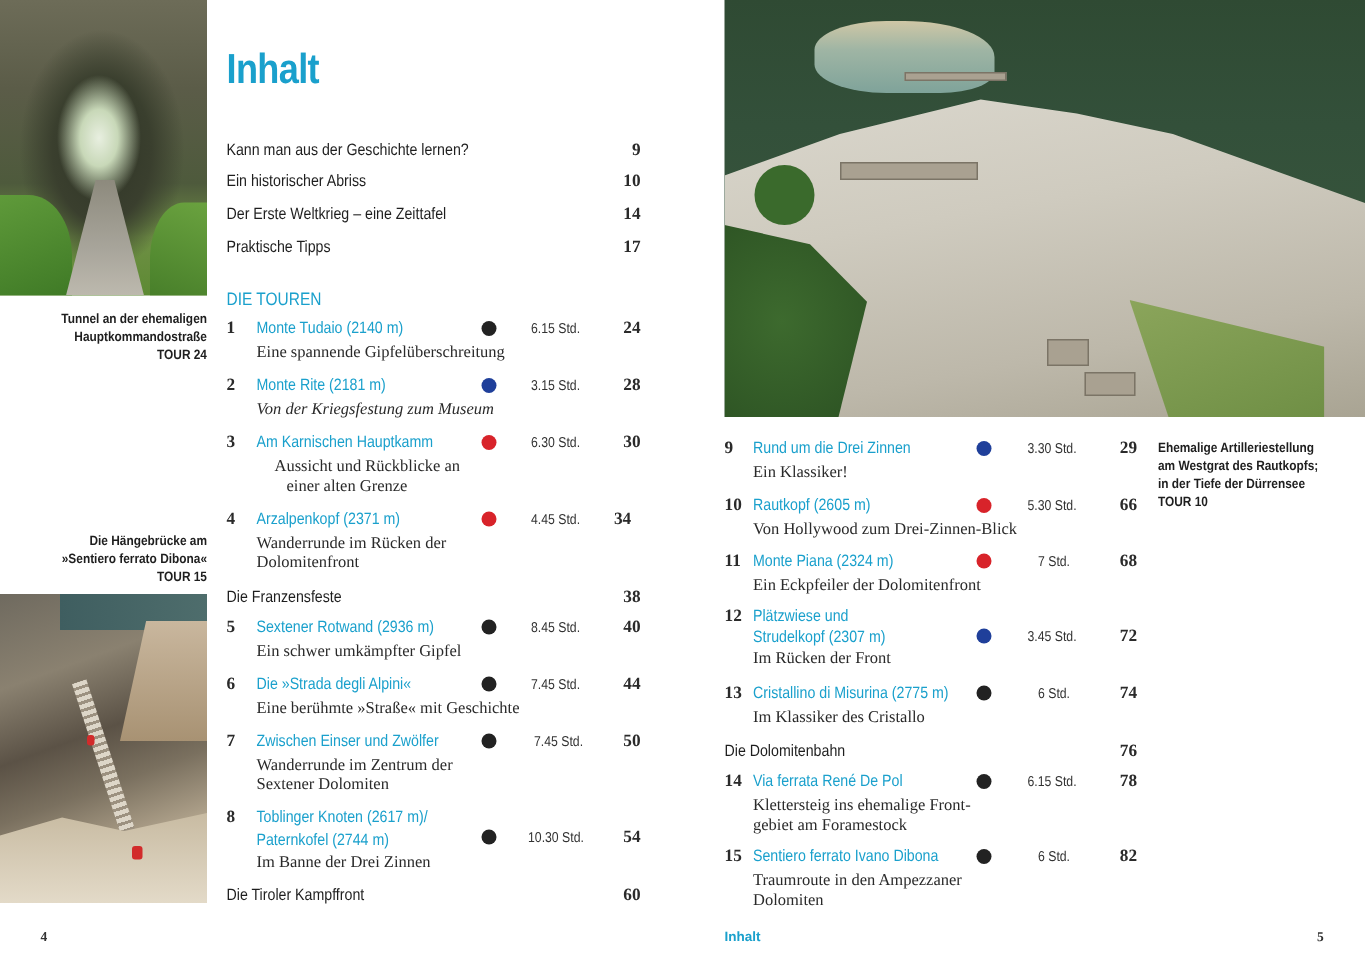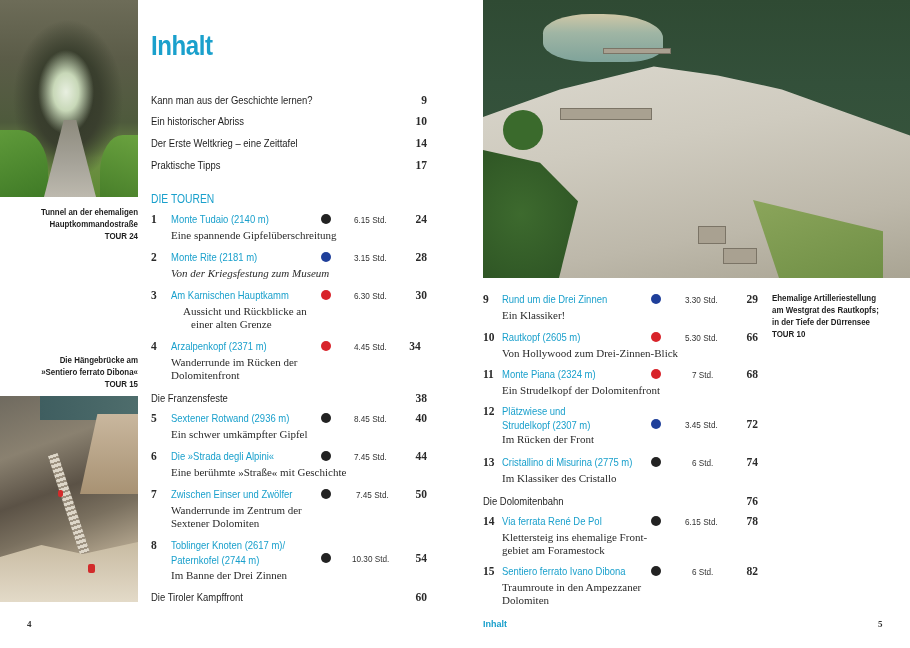--- a/index.html
+++ b/index.html
@@ -300,21 +300,21 @@
     <span class="pg" style="left:734px; top:331px;">66</span>
     <span class="tdesc" style="left:502px; top:347px;">Von Hollywood zum Drei-Zinnen-Blick</span>
   </div>
 
   <div>
     <span class="num" style="left:483px; top:368px;">11</span>
     <span class="tname" style="left:502px; top:366px;">Monte Piana (2324 m)</span>
     <span class="dot" style="left:651px; top:369px; background:#d8232a;"></span>
     <span class="time" style="left:692px; top:369px;">7 Std.</span>
     <span class="pg" style="left:734px; top:368px;">68</span>
-    <span class="tdesc" style="left:502px; top:384px;">Ein Strudelkopf der Dolomitenfront</span>
+    <span class="tdesc" style="left:502px; top:384px;">Ein Eckpfeiler der Dolomitenfront</span>
   </div>
 
   <div>
     <span class="num" style="left:483px; top:405px;">12</span>
     <span class="tname" style="left:502px; top:403px;">Plätzwiese und</span>
     <span class="tname" style="left:502px; top:417px;">Strudelkopf (2307 m)</span>
     <span class="dot" style="left:651px; top:419px; background:#1f3f9a;"></span>
     <span class="time" style="left:685px; top:419px;">3.45 Std.</span>
     <span class="pg" style="left:734px; top:418px;">72</span>
     <span class="tdesc" style="left:502px; top:433px;">Im Rücken der Front</span>

